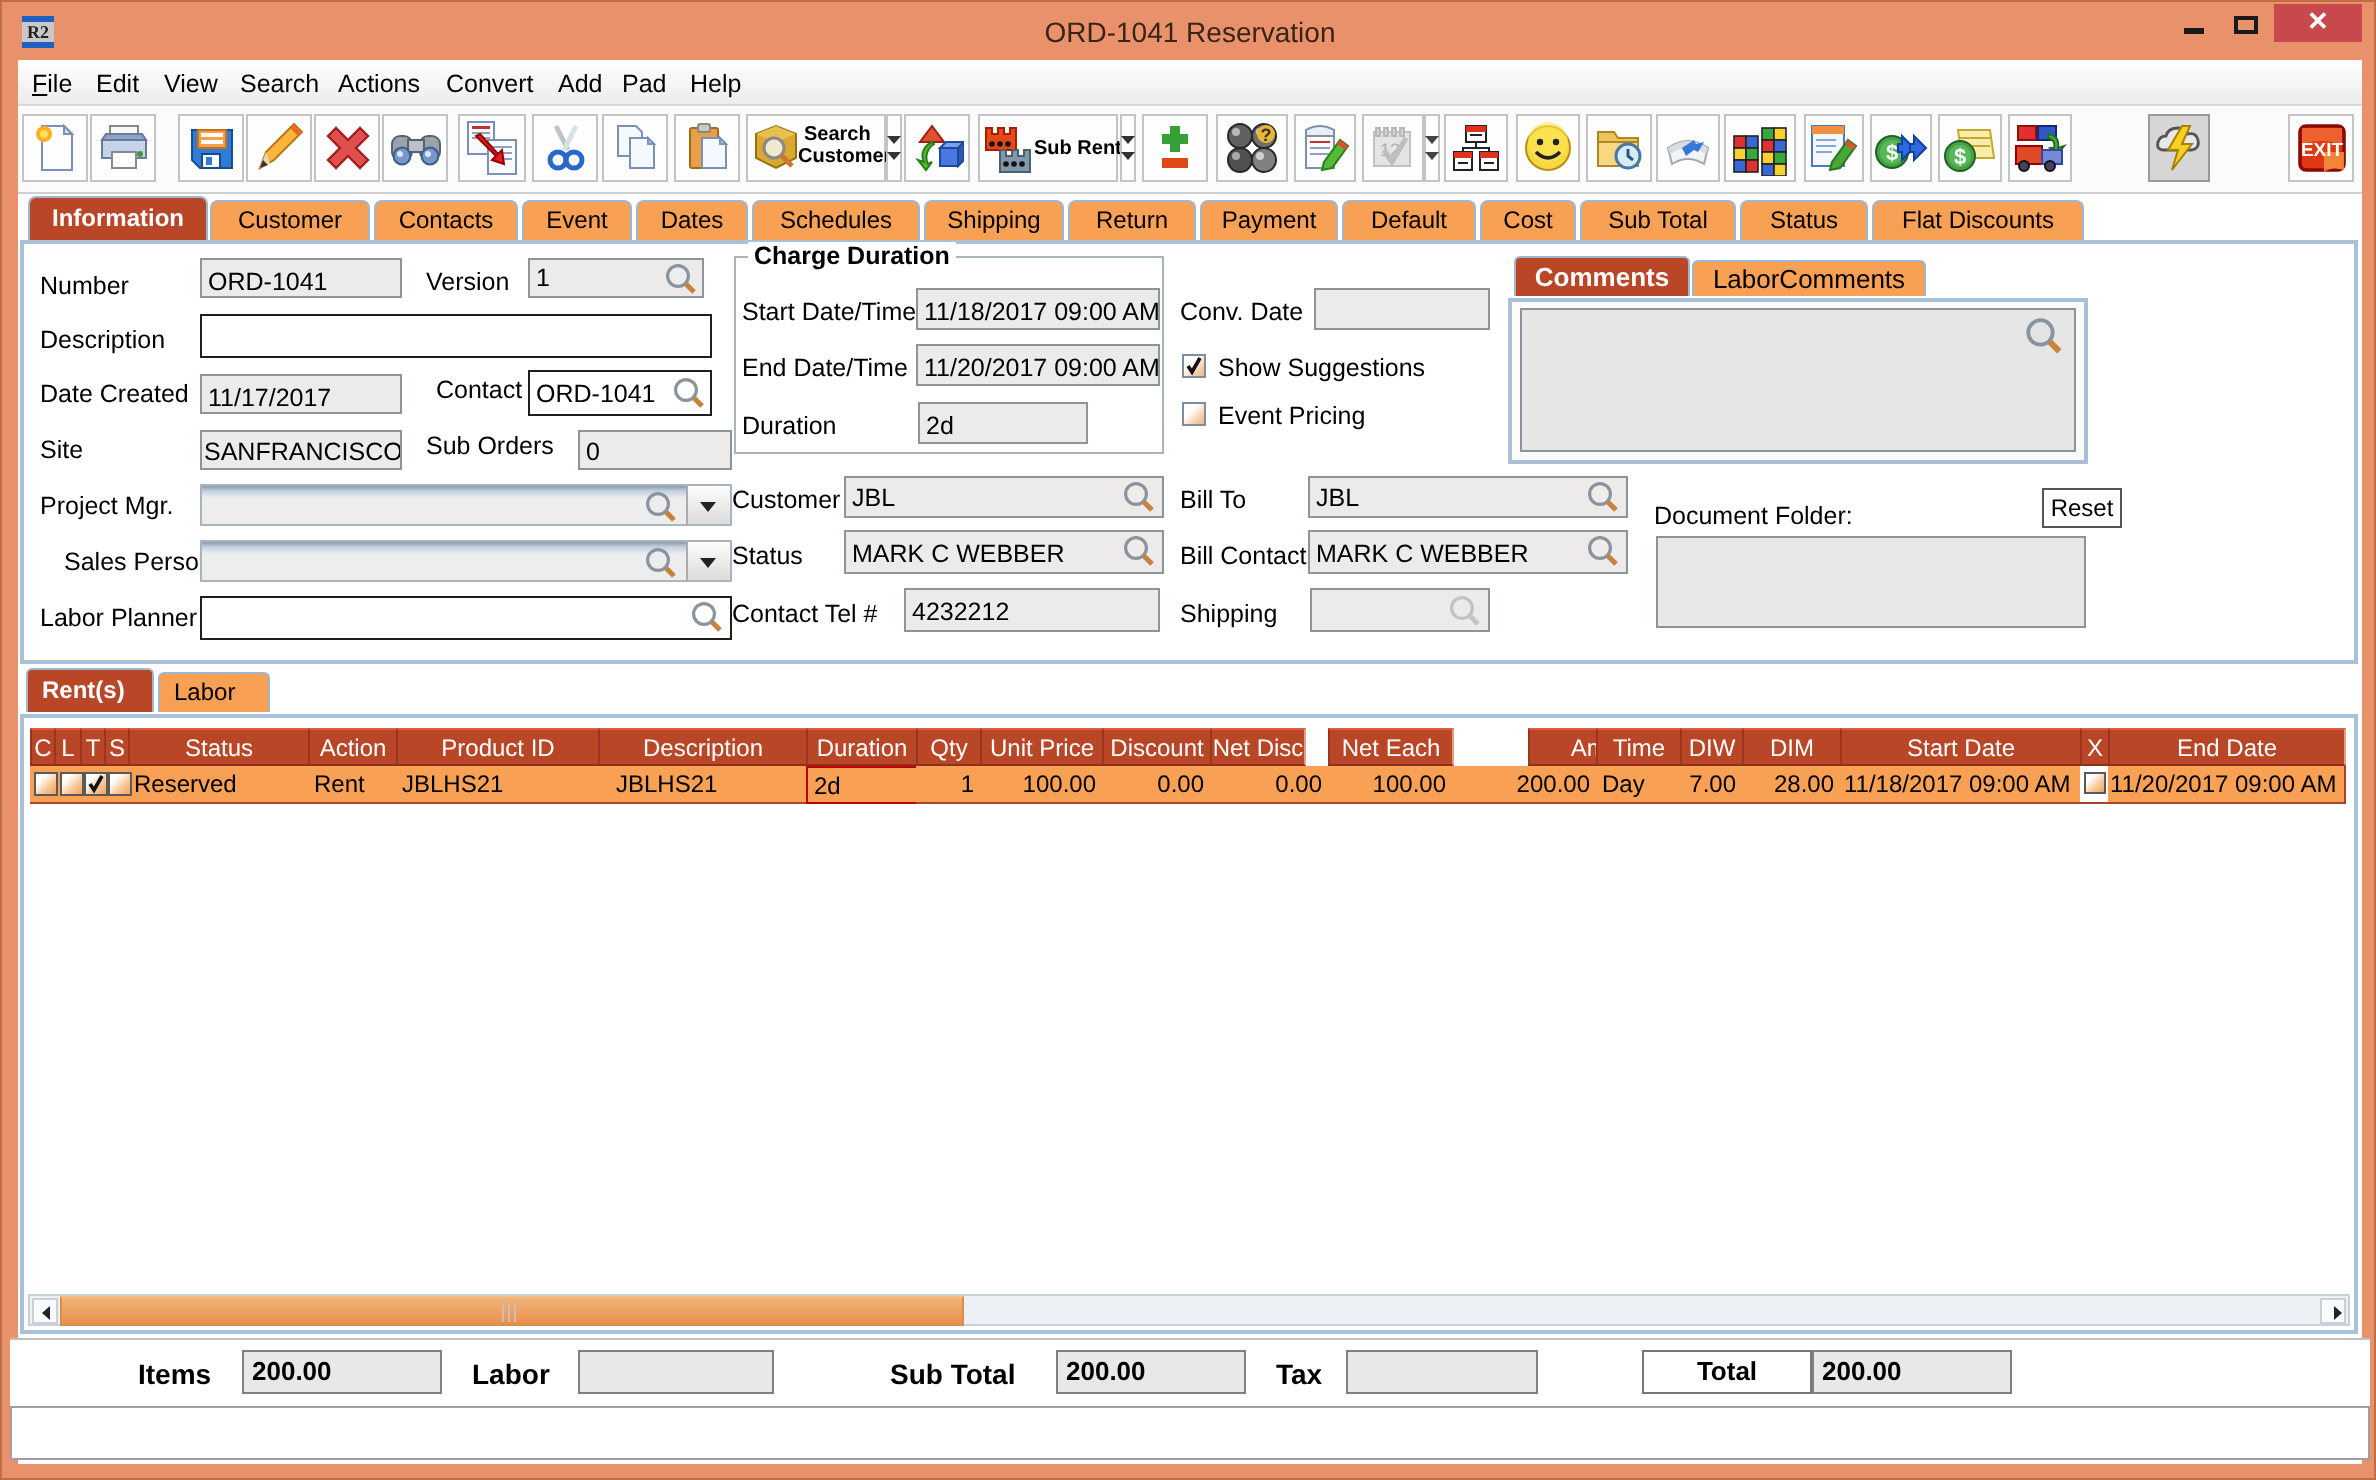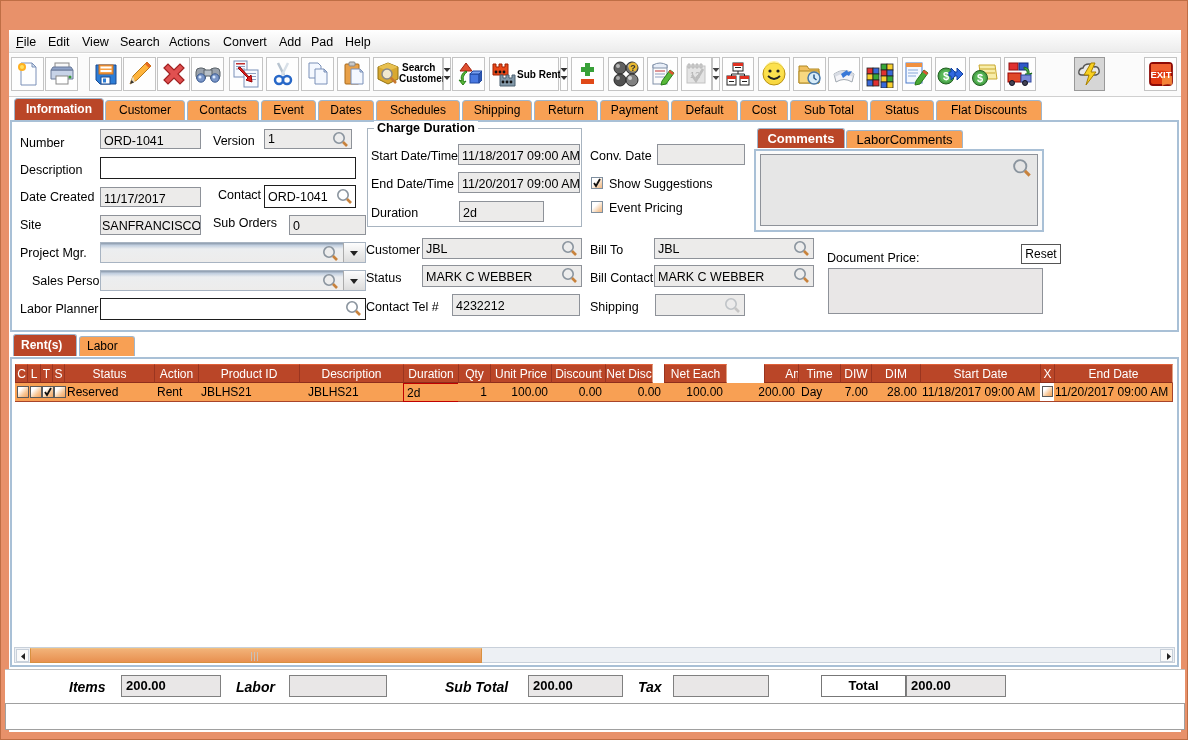--- a/index.html
+++ b/index.html
@@ -47,28 +47,35 @@
 
 #gridpanel { position:absolute; left:1px; top:327px; width:1169px; height:310px; background:#FFFFFF; border:2px solid #A9C0D6; }
 .gh { position:absolute; top:5px; height:19px; background:#BA4628; color:#fff; font-size:12px; text-align:center; line-height:18px; border-top:1px solid #E06038; border-bottom:1px solid #8E2E1C; border-right:1px solid #E2A183; border-left:1px solid #9A3520; overflow:hidden; }
 .gc { position:absolute; top:24px; height:19px; background:#F8A054; color:#000; font-size:12px; line-height:19px; border-right:1px solid #A8442A; border-bottom:1px solid #A8442A; padding:0 3px; overflow:hidden; white-space:nowrap; }
 .gc.r { text-align:right; }
 .gchk { position:absolute; top:27px; width:12px; height:12px; border:1px solid #5A5A5A; background:linear-gradient(135deg,#FFFFFF 25%,#F8C694 65%,#F2A360); }
 
 #hscroll { position:absolute; left:2px; bottom:2px; width:1161px; height:16px; background:#EDF0F4; border:1px solid #C8D0DA; }
 
 #summary { position:absolute; left:4px; top:668px; width:1180px; height:34px; background:#FFFFFF; border-top:1px solid #C0C0C0; }
-.slbl { position:absolute; top:9px; font-size:14px; font-weight:bold;font-style:italic; }
+.slbl { position:absolute; top:9px; font-size:14px; font-weight:bold; }
 .sfld { position:absolute; top:5px; height:22px; background:#E9E7E7; border:1px solid #808080; font-size:13px; font-weight:bold; padding:2px 4px; }
 
 #statusbar { position:absolute; left:4px; top:702px; width:1180px; height:27px; background:#FFFFFF; border:1px solid #A0A0A0; }
 </style>
 </head>
 <body>
 <div id="win">
+  <div id="title">
+    <div id="appicon">R2</div>
+    <div id="ttext">ORD-1041 Reservation</div>
+    <div id="minbtn"></div>
+    <div id="maxbtn"></div>
+    <div id="closebtn">✕</div>
+  </div>
   <div id="client">
     <div id="menubar">
       <span class="mi" style="left:7px"><u>F</u>ile</span>
       <span class="mi" style="left:39px">Edit</span>
       <span class="mi" style="left:73px">View</span>
       <span class="mi" style="left:111px">Search</span>
       <span class="mi" style="left:160px">Actions</span>
       <span class="mi" style="left:214px">Convert</span>
       <span class="mi" style="left:270px">Add</span>
       <span class="mi" style="left:302px">Pad</span>
@@ -490,21 +497,21 @@
       </div>
 
       <div class="ctab" style="left:745px;top:6px;width:88px;height:20px;background:#BA4628;color:#fff;font-weight:bold;line-height:19px;z-index:3">Comments</div>
       <div class="ctab" style="left:834px;top:8px;width:117px;height:18px;background:#F8A054;color:#000;line-height:17px">LaborComments</div>
       <div style="position:absolute;left:742px;top:27px;width:290px;height:83px;background:#FBFBFB;border:2px solid #A9C0D6"></div>
       <div style="position:absolute;left:748px;top:32px;width:278px;height:72px;background:#E6E6E6;border:1px solid #8E9299"></div>
       <svg class="mag" style="left:1000px;top:36px" width="20" height="20" viewBox="0 0 17 17">
           <circle cx="7" cy="7" r="5.2" fill="#E4E4E4" stroke="#8A949E" stroke-width="1.6"></circle>
           <line x1="11" y1="11" x2="15" y2="15" stroke="#C8823C" stroke-width="2.6"></line>
         </svg>
-      <span class="lbl" style="left:815px;top:129px">Document Price:</span>
+      <span class="lbl" style="left:815px;top:129px">Document Folder:</span>
       <div style="position:absolute;left:1009px;top:122px;width:40px;height:20px;background:#FFF;border:1px solid #555;font-size:12px;text-align:center;line-height:18px">Reset</div>
       <div style="position:absolute;left:816px;top:146px;width:215px;height:46px;background:#E9E7E7;border:1px solid #8E9299"></div>
     </div>
     <div id="itemtabs">
       <div class="itab" style="left:4px;top:304px;width:64px;height:22px;background:#BA4628;color:#fff;font-weight:bold;font-size:12px;line-height:21px;padding-left:7px;z-index:3;position:absolute">Rent(s)</div>
       <div class="itab" style="left:70px;top:306px;width:56px;height:20px;background:#F8A054;color:#000;font-size:12px;line-height:19px;padding-left:7px;position:absolute">Labor</div>
     </div>
     <div id="gridpanel">
       <div class="gh" style="left:3px;width:13px">C</div>
       <div class="gh" style="left:15px;width:14px">L</div>

